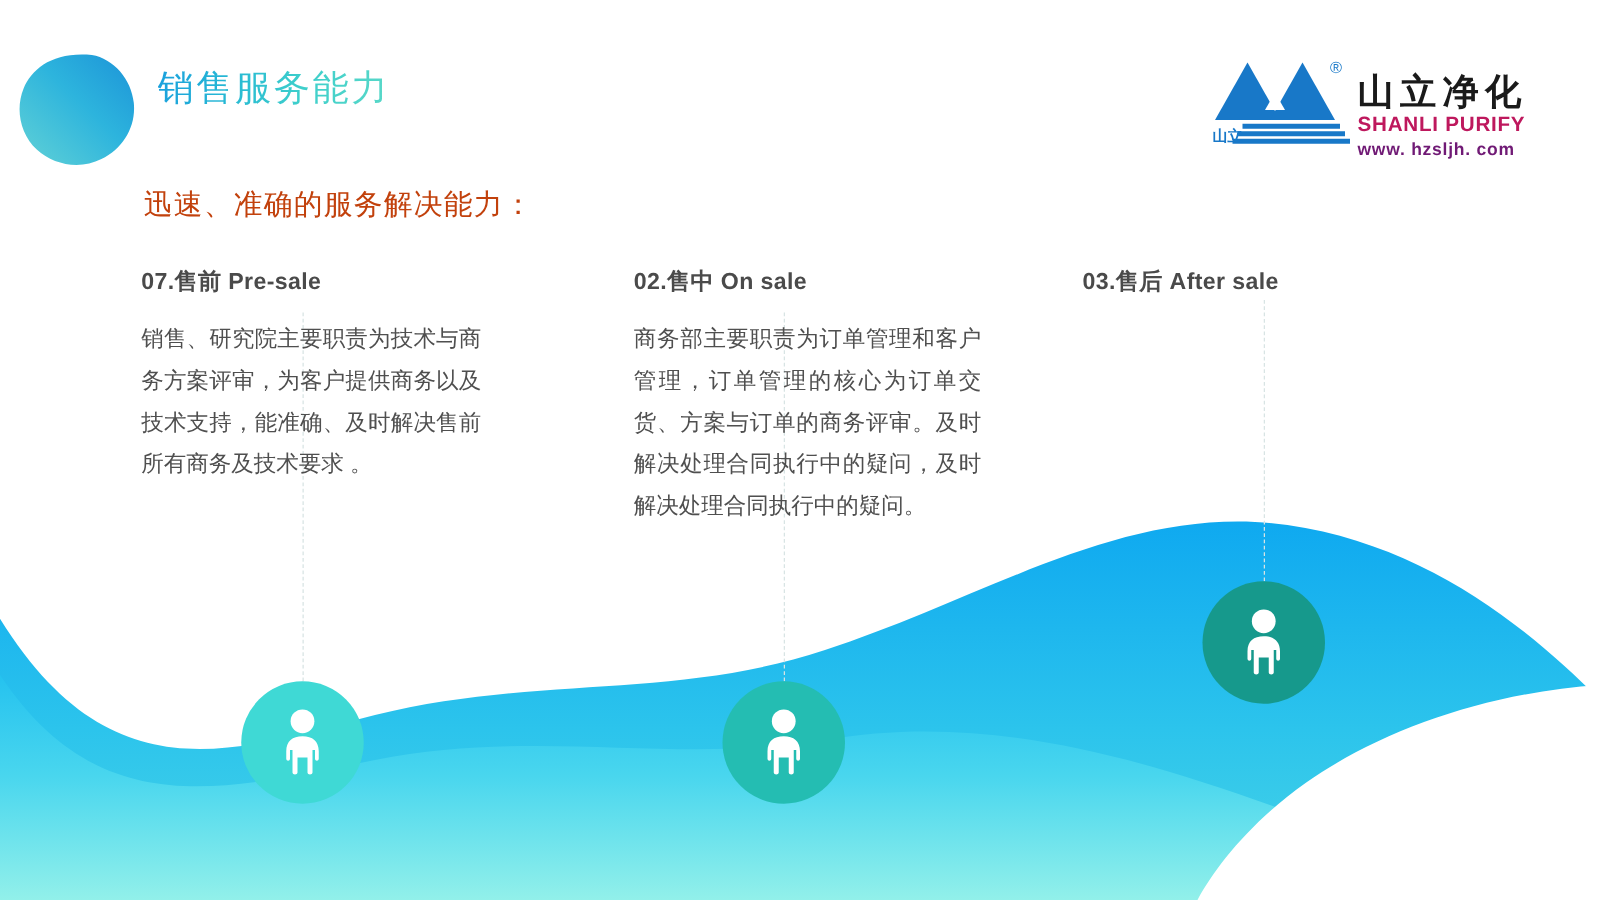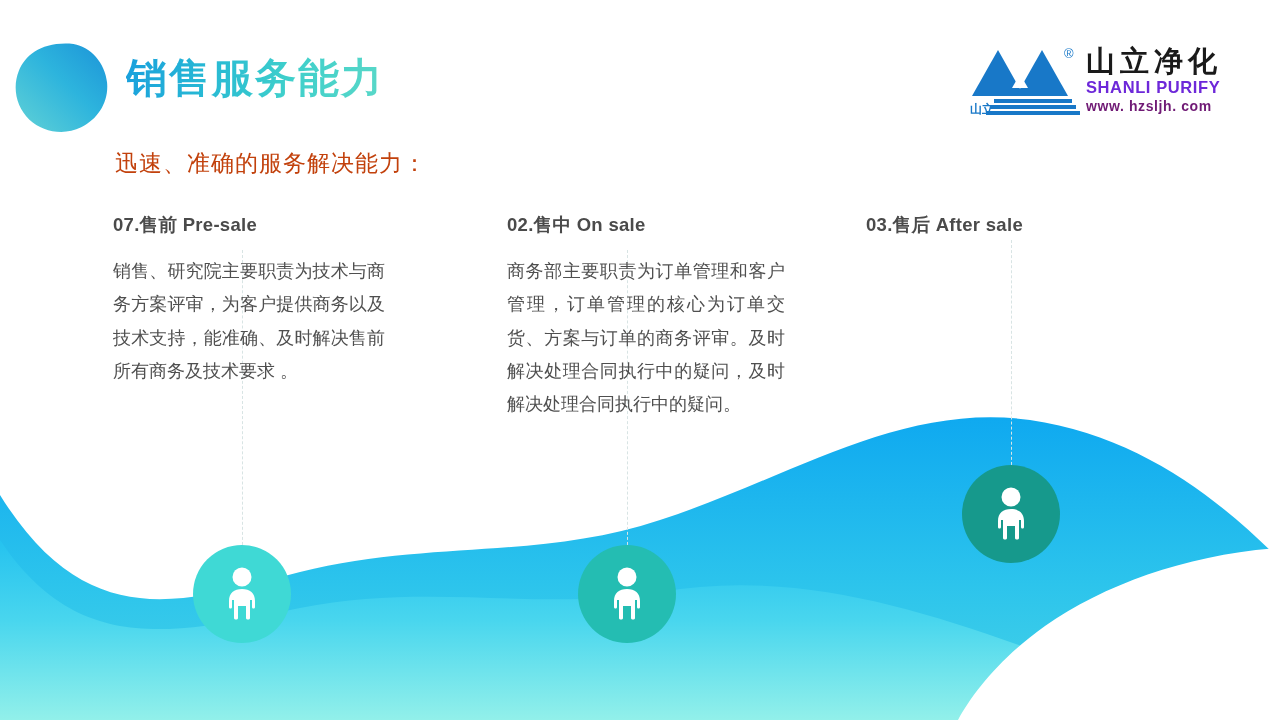--- a/index.html
+++ b/index.html
@@ -42,22 +42,22 @@
     height: 92px;
     z-index: 3;
   }
 
   
   #page-title {
     position: absolute;
     left: 126px;
     top: 56px;
     z-index: 4;
-    font-size: 41px;
-    font-weight: 700;
+    font-size: 29px;
+    font-weight: 400;
     letter-spacing: 2px;
     line-height: 1.1;
     background: linear-gradient(100deg, #1aa0dd 0%, #27b9d4 32%, #3ecfcb 62%, #5ad8c8 100%);
     -webkit-background-clip: text;
     background-clip: text;
     color: transparent;
     -webkit-text-fill-color: transparent;
     white-space: nowrap;
   }
 
@@ -66,37 +66,37 @@
     position: absolute;
     right: 58px;
     top: 44px;
     z-index: 4;
     display: flex;
     align-items: flex-start;
   }
   #logo-mark { width: 112px; height: 72px; }
   #logo-text {
     margin-left: 6px;
-    margin-top: 3px;
+    margin-top: 16px;
     display: flex;
     flex-direction: column;
     line-height: 1;
     justify-content: space-between;
   }
   #logo-cn {
     font-size: 29px;
     font-weight: 700;
     color: #1a1a1a;
     letter-spacing: 5px;
     white-space: nowrap;
   }
   #logo-en {
     font-size: 16.5px;
     font-weight: 700;
-    color: #6d28d9;
+    color: #be185d;
     letter-spacing: 0.6px;
     margin-top: 3px;
     white-space: nowrap;
   }
   #logo-url {
     font-size: 14px;
     font-weight: 700;
     color: #701a75;
     letter-spacing: 0.6px;
     margin-top: 3px;

